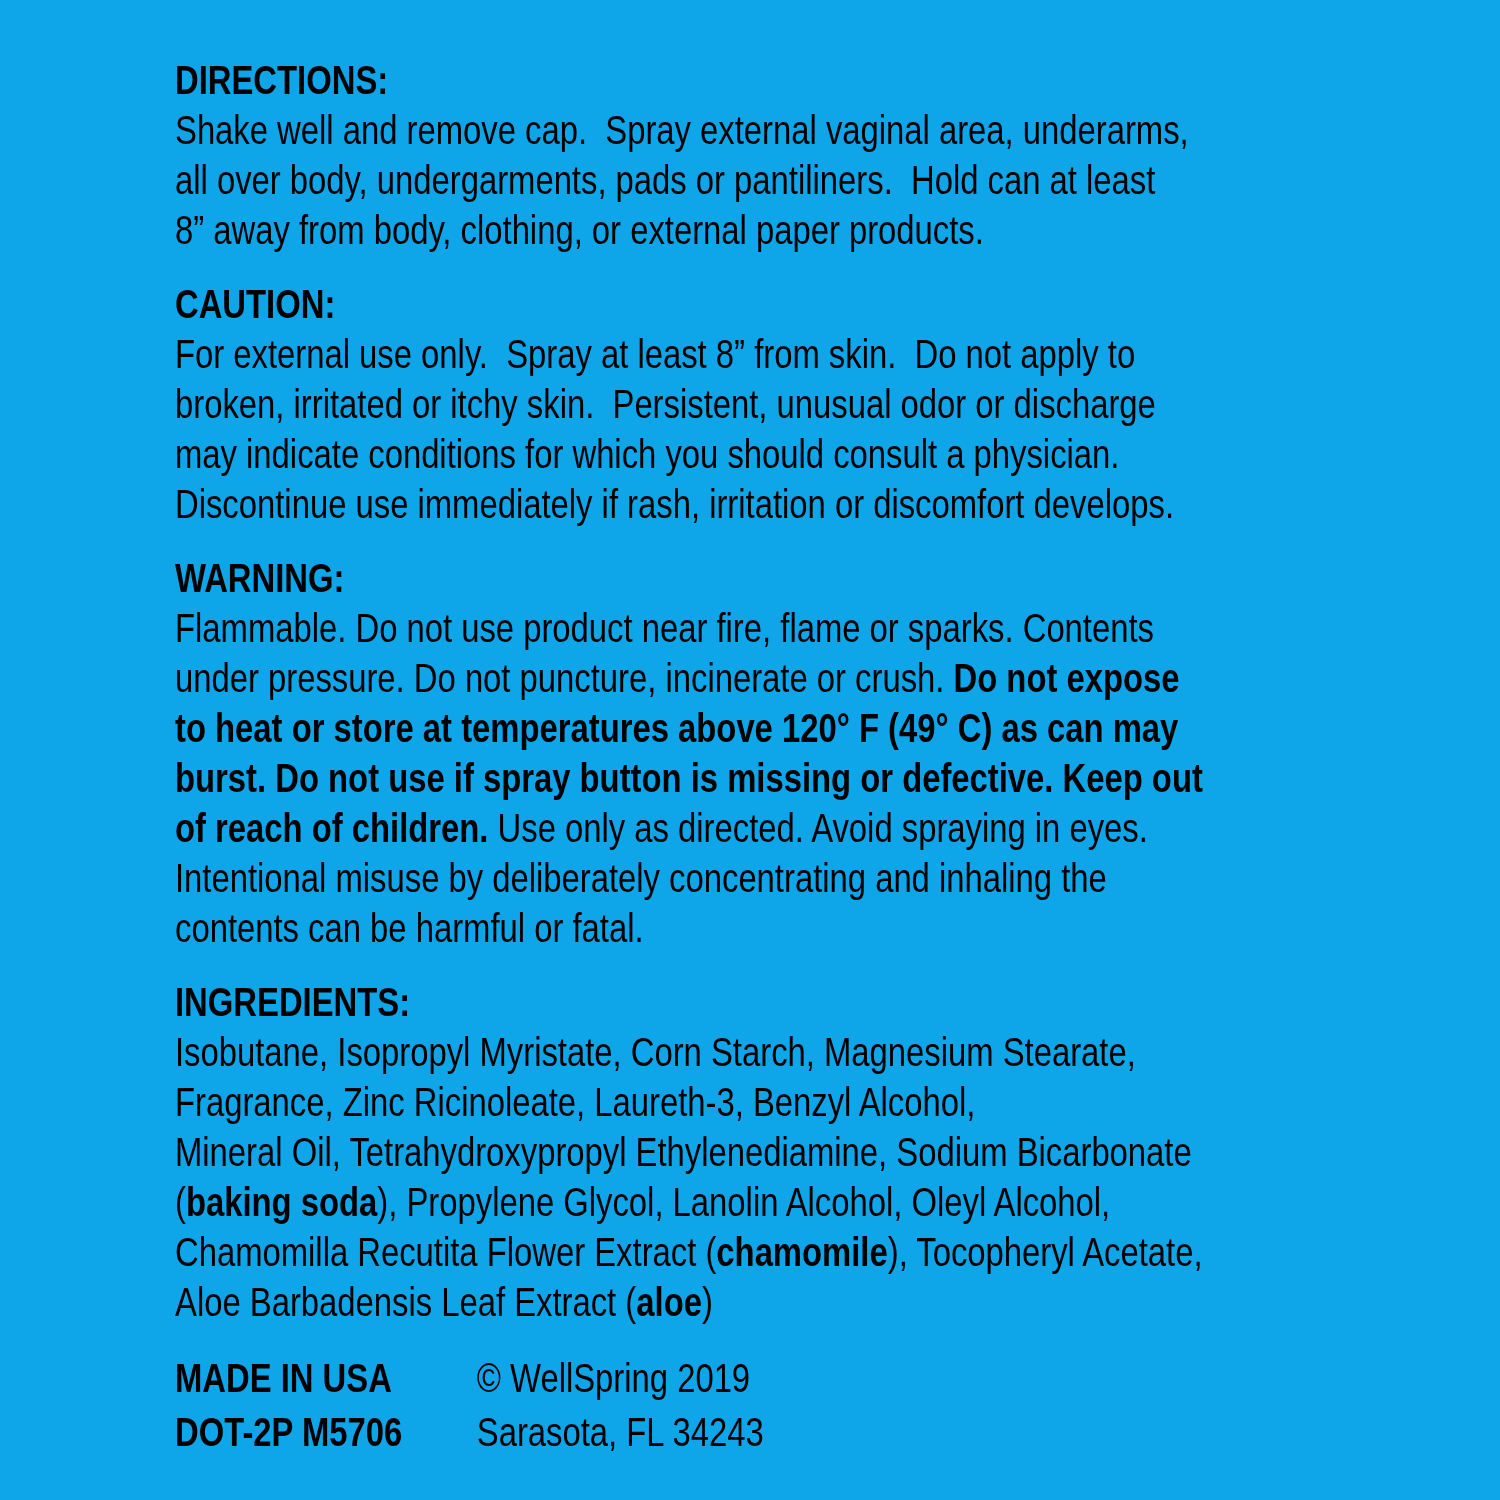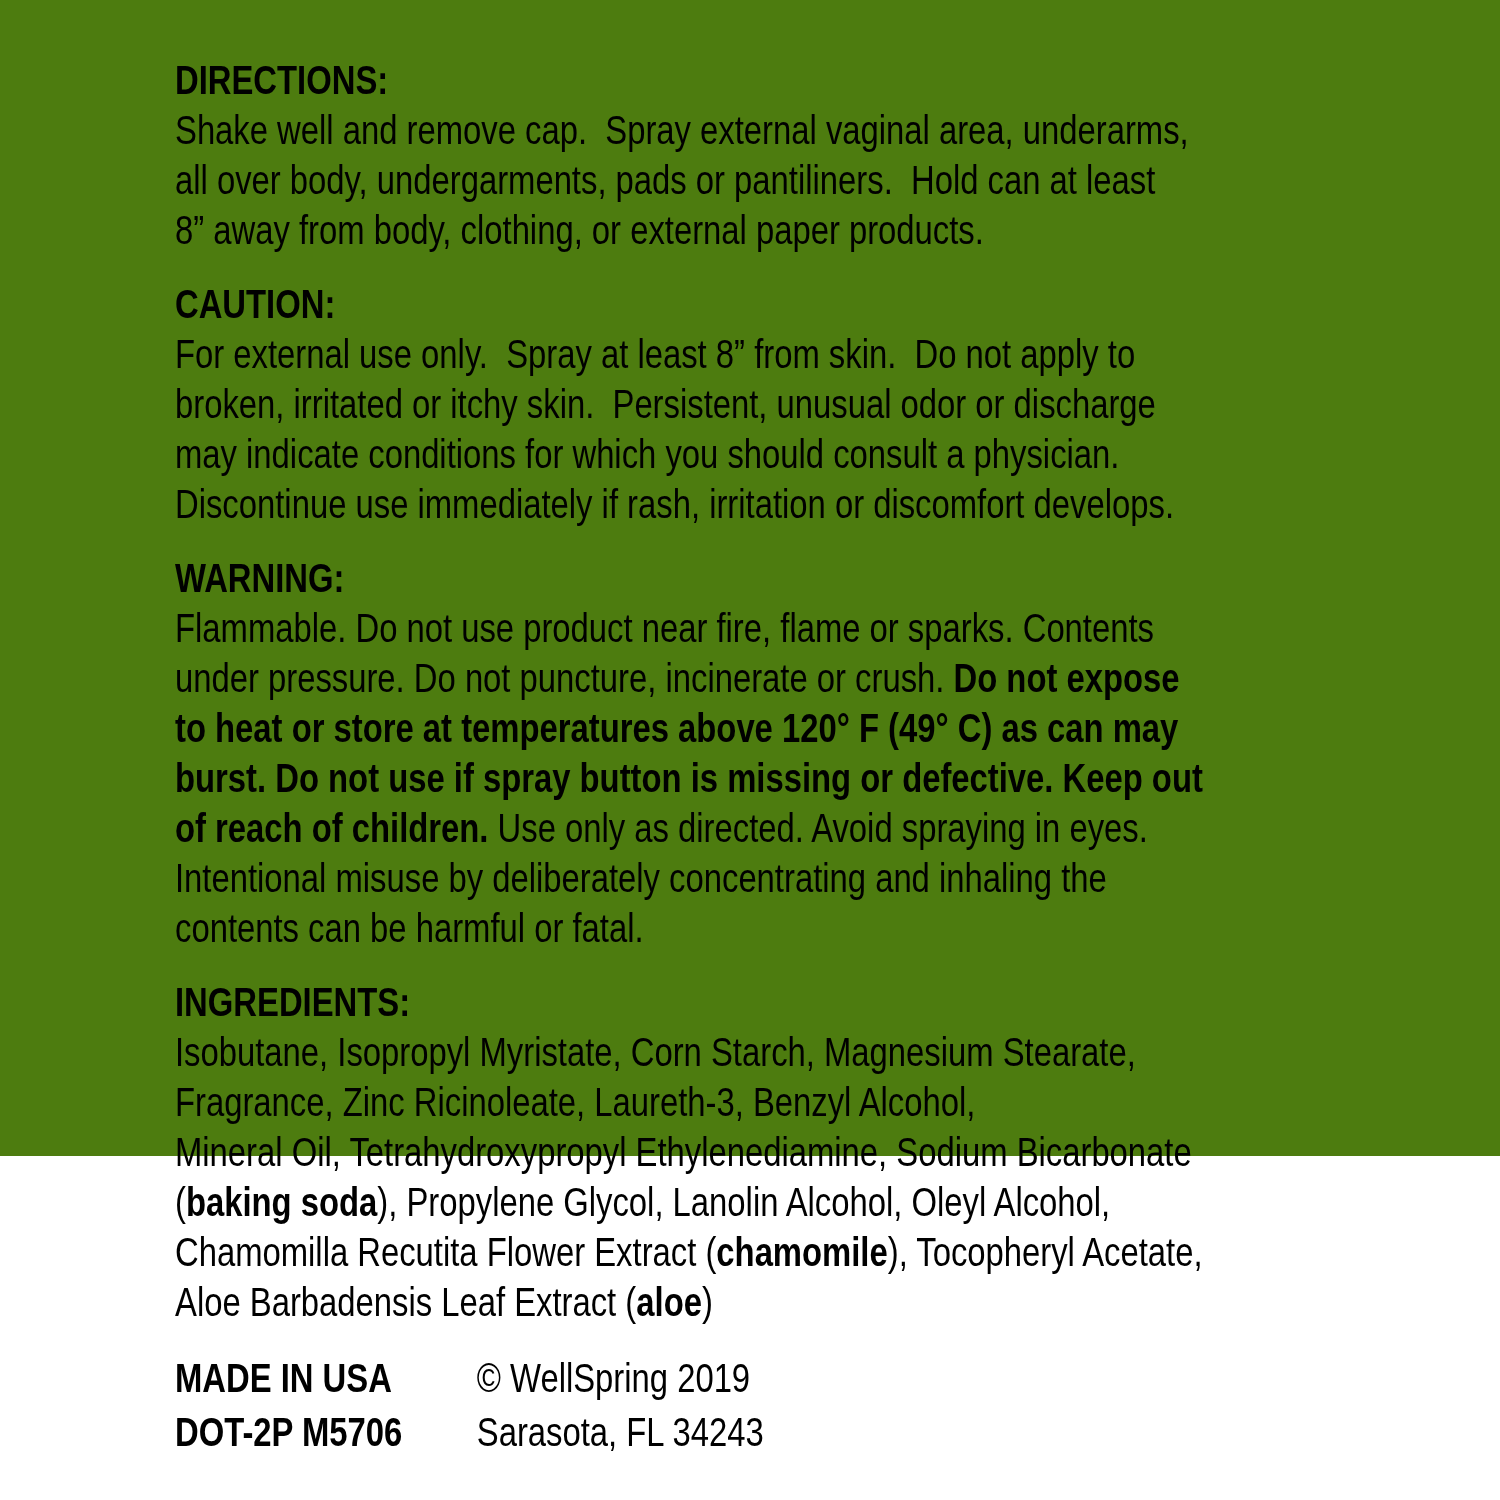--- a/index.html
+++ b/index.html
@@ -6,22 +6,22 @@
     margin: 0;
     padding: 0;
     background: #ffffff;
     width: 1500px;
     height: 1500px;
     overflow: hidden;
   }
   .page {
     position: relative;
     width: 1500px;
-    height: 1156px;
-    background: #4d7c0f;
+    height: 1500px;
+    background: #0ea5e9;
   }
   .label {
     position: absolute;
     left: 175px;
     top: 55px;
     width: 1420px;
     transform: scaleX(0.82);
     transform-origin: 0 0;
     font-family: "Liberation Sans", sans-serif;
     font-stretch: condensed;

